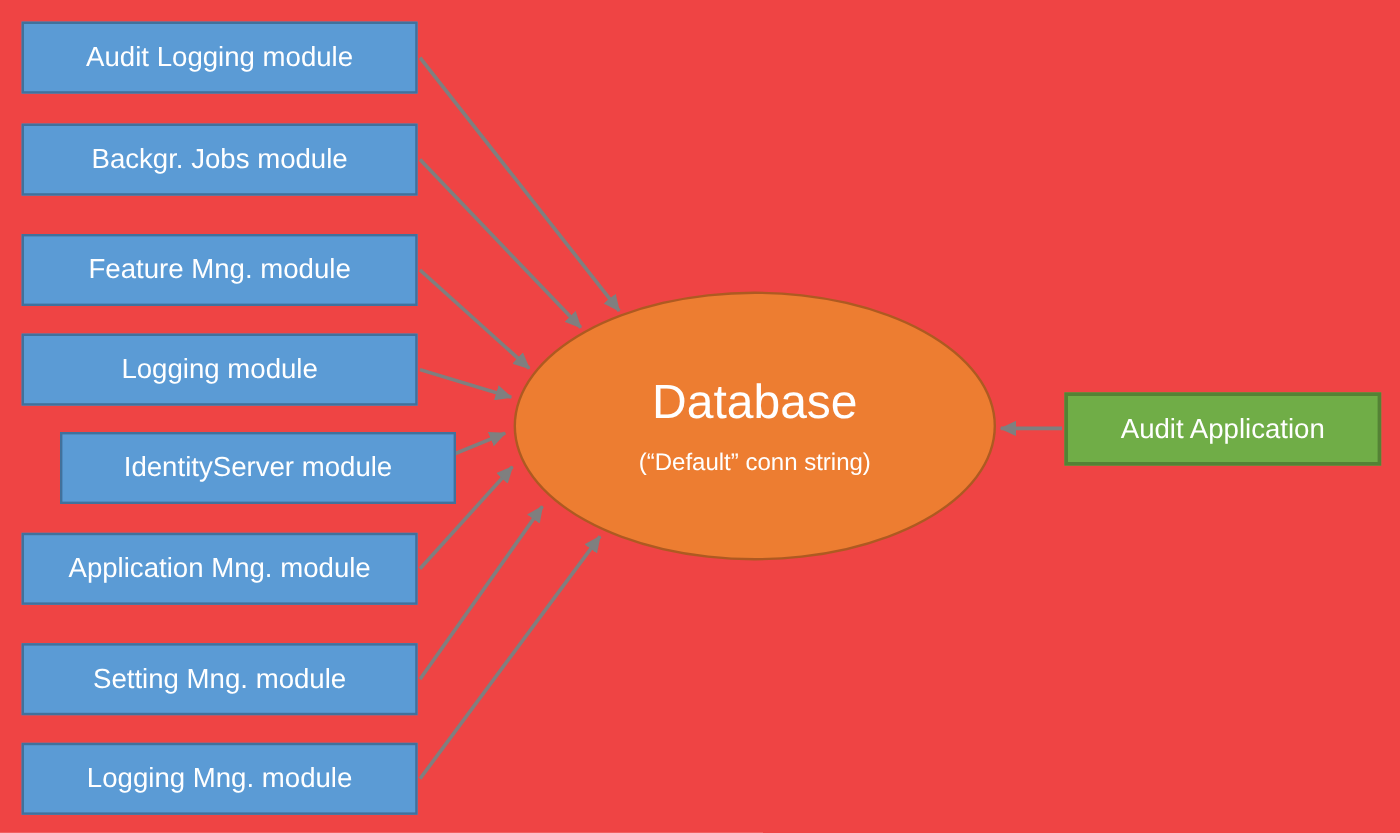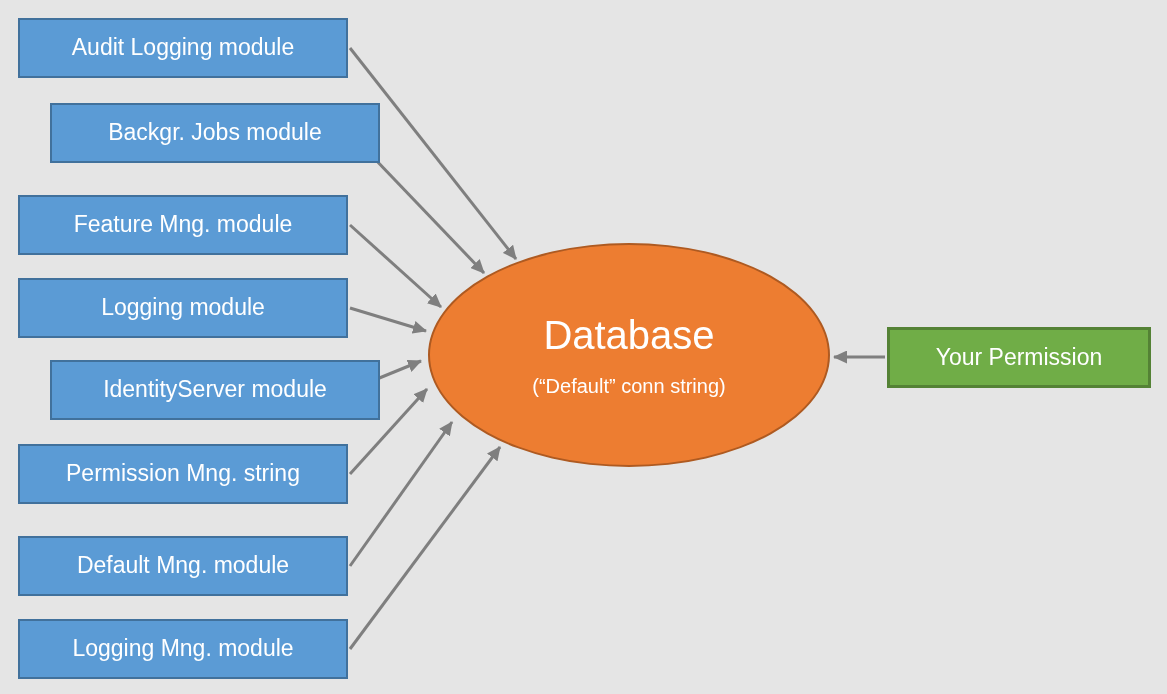--- a/index.html
+++ b/index.html
@@ -14,21 +14,21 @@
   }
   * { margin: 0; padding: 0; box-sizing: border-box; }
   body {
     background: #fff;
     font-family: "Liberation Sans", sans-serif;
   }
   .canvas {
     position: relative;
     width: 1167px;
     height: 694px;
-    background: #e5e5e5;
+    background: #ef4444;
     overflow: hidden;
   }
   .arrow-layer {
     position: absolute;
     left: 0; top: 0;
     width: 1167px;
     height: 694px;
     pointer-events: none;
   }
   .module-box {
@@ -106,45 +106,45 @@
       <line x1="350" y1="474" x2="427" y2="389" stroke="#7F7F7F" stroke-width="3" marker-end="url(#ah)"></line>
       <line x1="350" y1="566" x2="452" y2="422" stroke="#7F7F7F" stroke-width="3" marker-end="url(#ah)"></line>
       <line x1="350" y1="649" x2="500" y2="447" stroke="#7F7F7F" stroke-width="3" marker-end="url(#ah)"></line>
       <line x1="885" y1="357" x2="834" y2="357" stroke="#7F7F7F" stroke-width="3" marker-end="url(#ah)"></line>
     </svg>
 
   <div id="module-list">
       <div class="module-box" style="top: 18px;">
         <span>Audit Logging module</span>
       </div>
-      <div class="module-box" style="top: 103px; margin-left: 32px;">
+      <div class="module-box" style="top: 103px;">
         <span>Backgr. Jobs module</span>
       </div>
       <div class="module-box" style="top: 195px; text-align: right;">
         <span>Feature Mng. module</span>
       </div>
       <div class="module-box" style="top: 278px;">
         <span>Logging module</span>
       </div>
       <div class="module-box" style="top: 360px; margin-left: 32px;">
         <span>IdentityServer module</span>
       </div>
       <div class="module-box" style="top: 444px;">
-        <span>Permission Mng. string</span>
+        <span>Application Mng. module</span>
       </div>
       <div class="module-box" style="top: 536px;">
-        <span>Default Mng. module</span>
+        <span>Setting Mng. module</span>
       </div>
       <div class="module-box" style="top: 619px;">
         <span>Logging Mng. module</span>
       </div>
     </div>
 
   <div class="db-ellipse">
     <div class="db-title">Database</div>
     <div class="db-subtitle">(“Default” conn string)</div>
   </div>
 
   <div class="app-box">
-    <span>Your Permission</span>
+    <span>Audit Application</span>
   </div>
 
 </div>
 
 </body></html>

